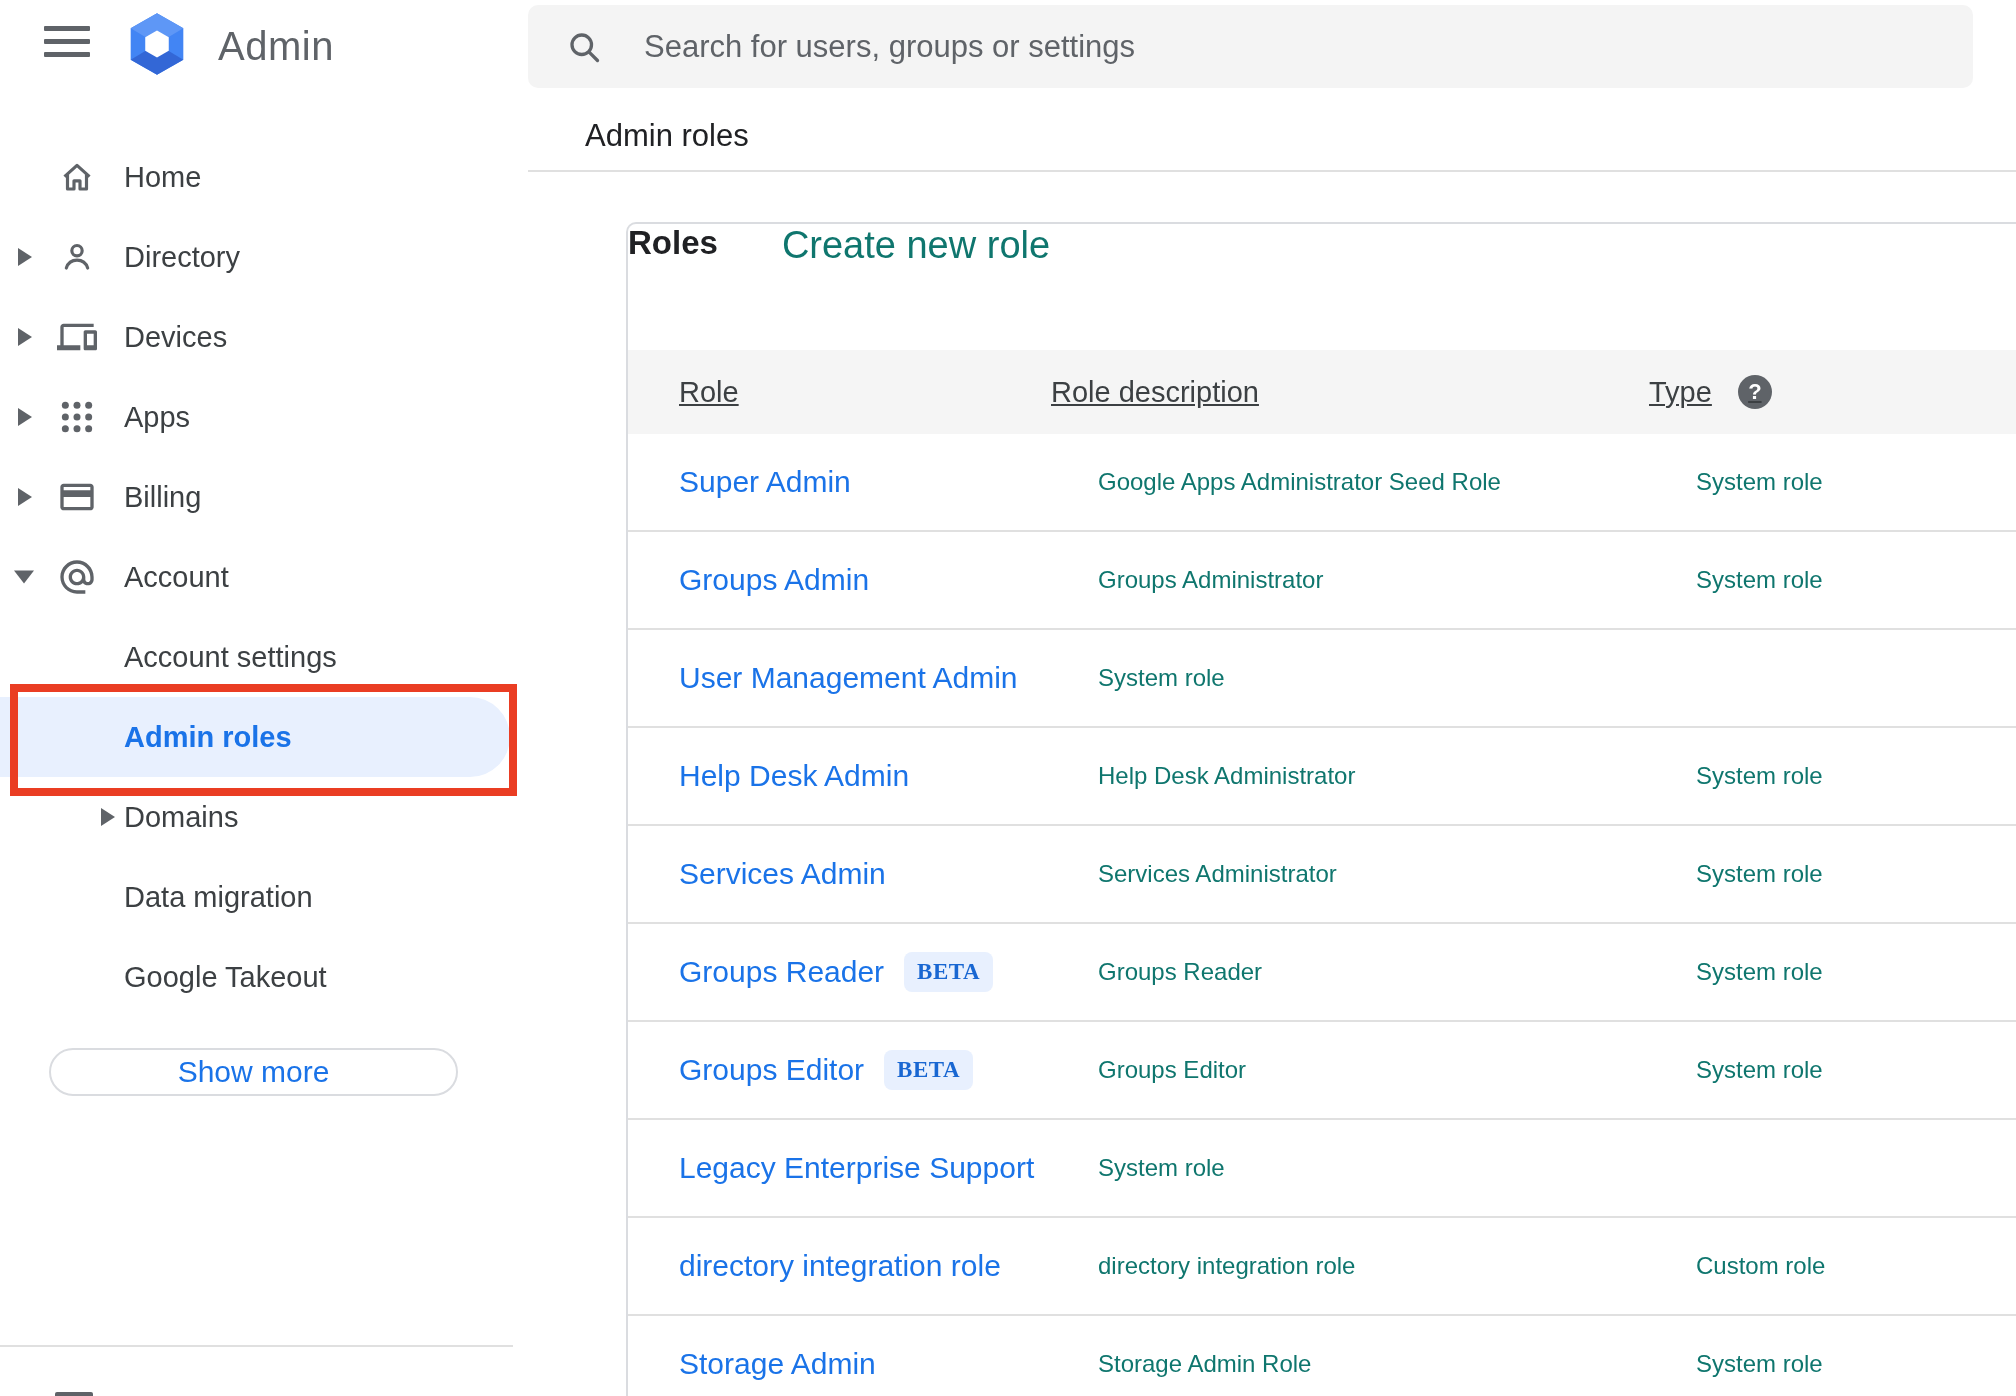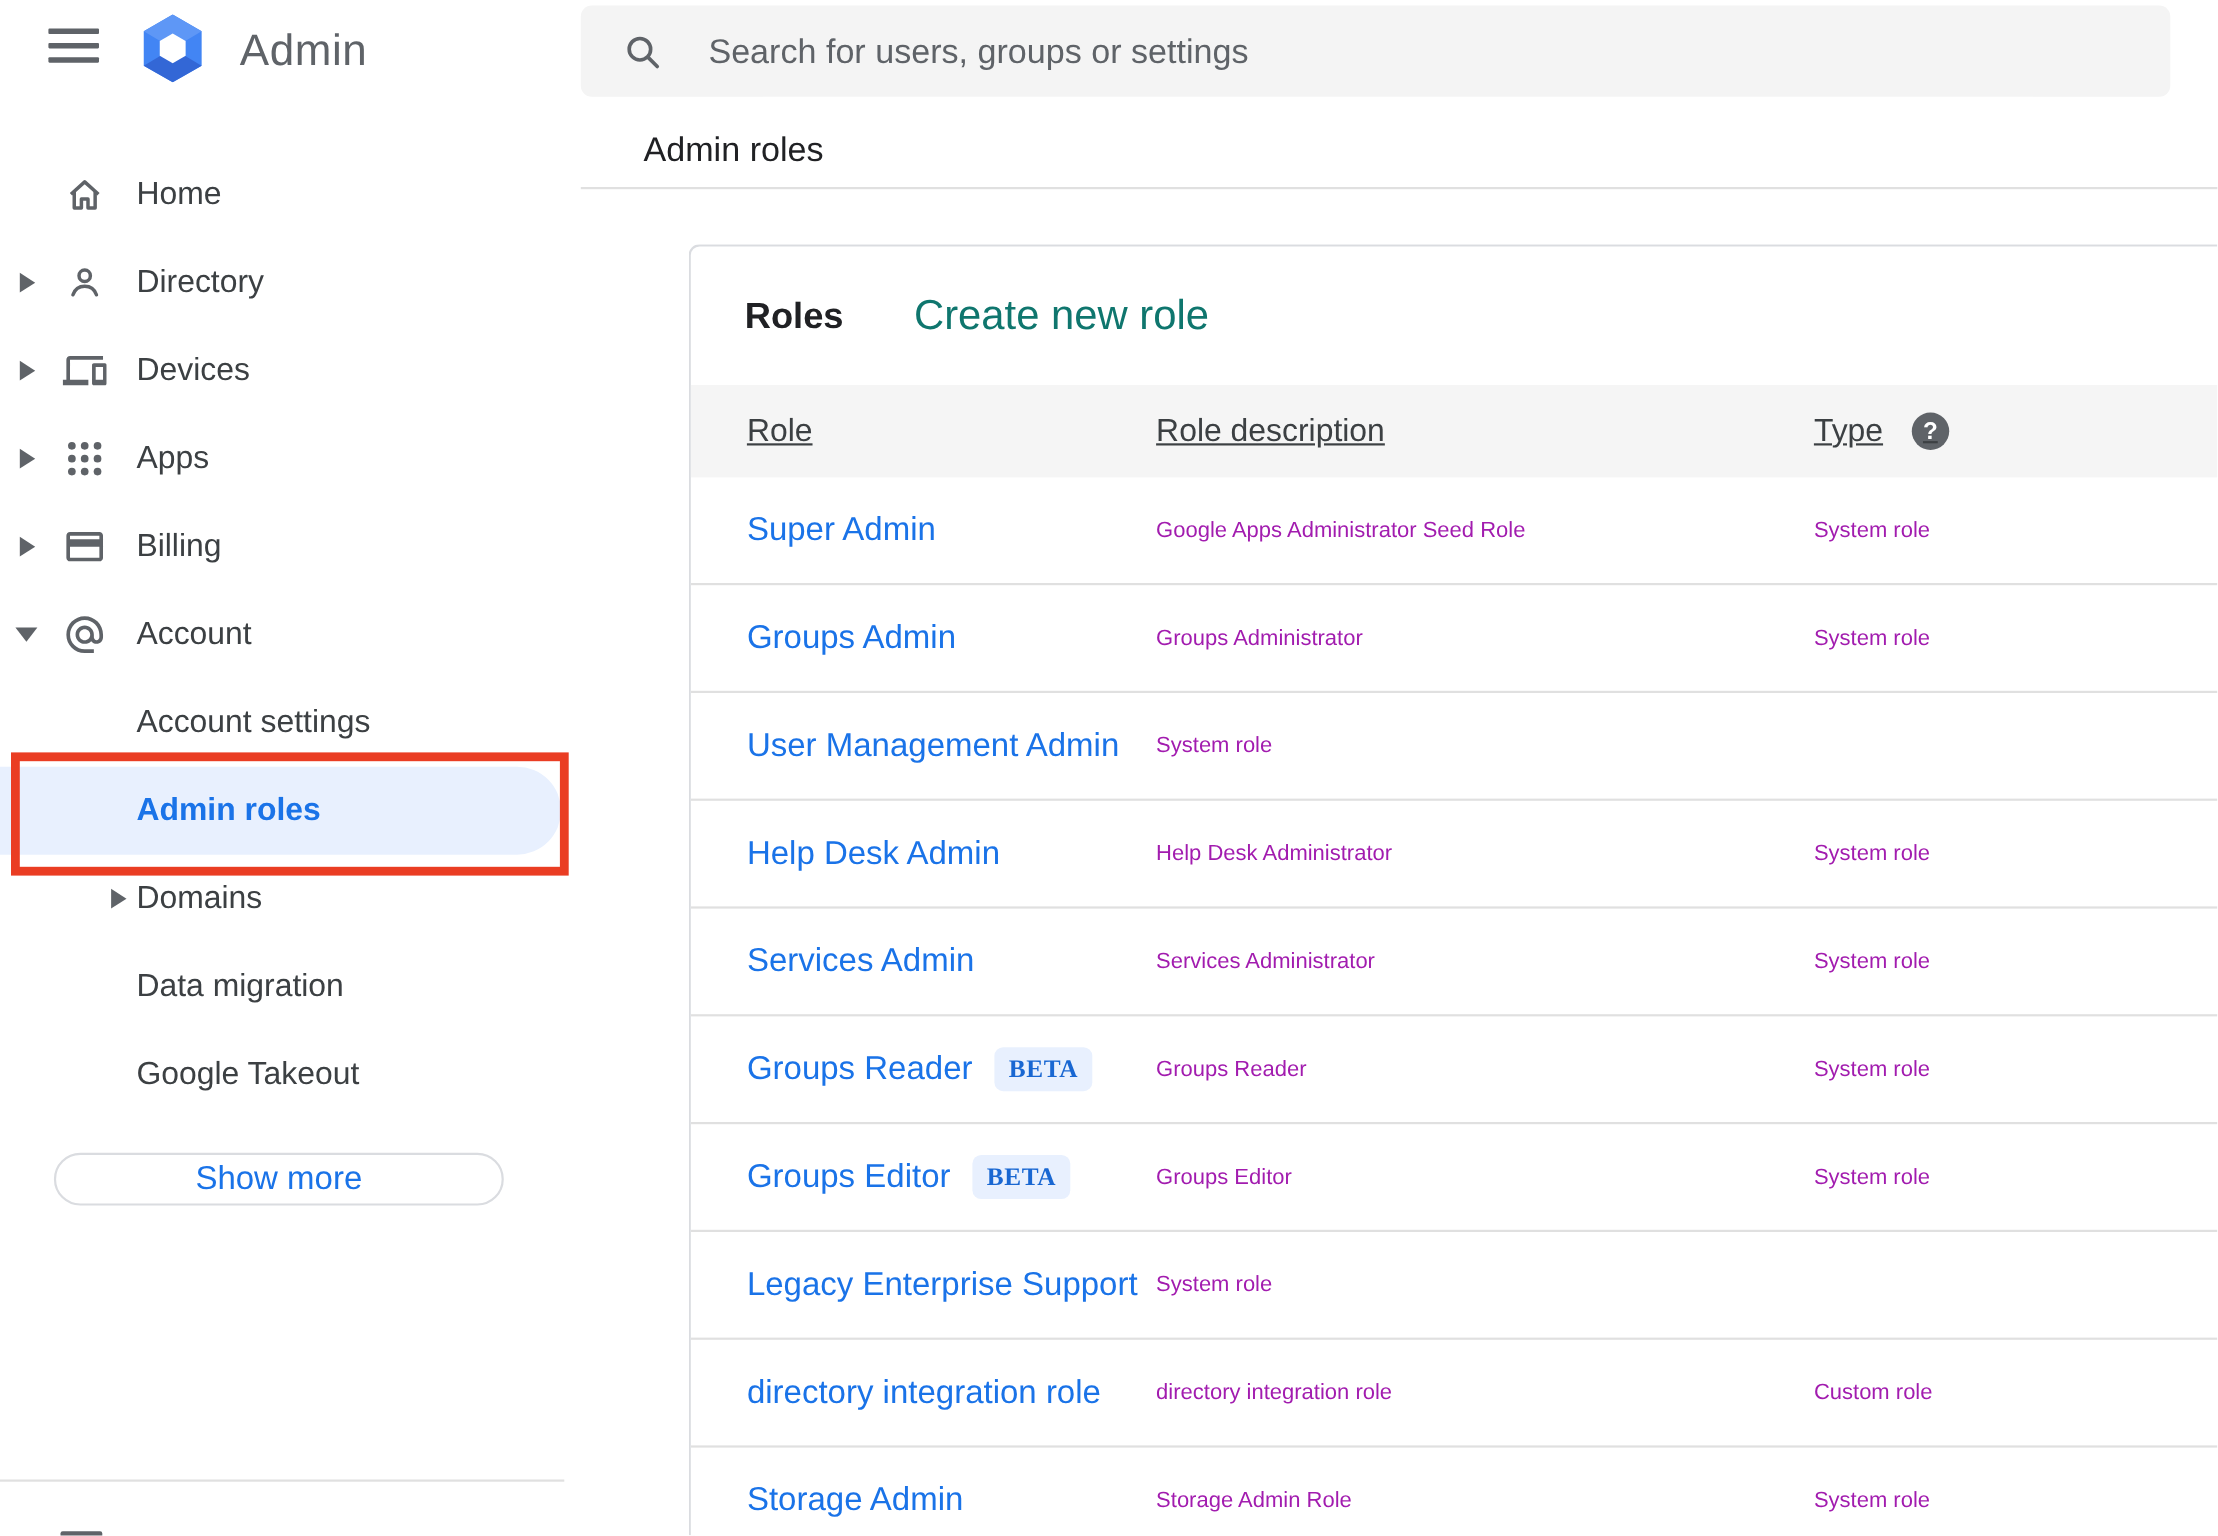--- a/index.html
+++ b/index.html
@@ -62,42 +62,42 @@
   .red-box{
     position:absolute;left:10px;top:684px;width:507px;height:112px;box-sizing:border-box;
     border:8px solid #ea3d23;z-index:5;pointer-events:none;
   }
   
   .card{
     position:absolute;left:626px;top:222px;right:0;height:1174px;background:#fff;
     border-top:2px solid #dadce0;border-left:2px solid #dadce0;border-radius:10px 0 0 0;
     box-sizing:border-box;overflow:hidden;
   }
-  .card-header{height:126px;display:flex;align-items:center;padding-left:49px;gap:64px;}
+  .card-header{height:126px;display:flex;gap:64px;}
   .card-title{font-size:33px;font-weight:700;color:#202124;}
   .create-link{font-size:38px;color:#0f766e;cursor:pointer;text-decoration:none;}
   .grid-cols{
     display:grid;grid-template-columns:372px 598px auto;
     padding-left:51px;align-items:center;box-sizing:border-box;
   }
   .thead{height:84px;background:#f5f5f5;}
   .thead .th{font-size:29px;color:#3c4043;display:flex;align-items:center;text-decoration:underline;}
   .help-icon{
     display:inline-flex;align-items:center;justify-content:center;
     width:34px;height:34px;border-radius:50%;background:#5f6368;color:#fff;
     font-size:22px;font-weight:700;margin-left:26px;cursor:pointer;flex:none;
   }
   .trow{height:98px;border-bottom:2px solid #e0e0e0;}
   .role-cell{display:flex;align-items:center;}
   .role-link{font-size:30px;color:#1a73e8;cursor:pointer;white-space:nowrap;}
   .beta-badge{
     margin-left:20px;background:#e8f0fe;color:#1967d2;font-size:23px;font-weight:700;
     padding:7px 13px;border-radius:8px;letter-spacing:0.5px;font-family:Liberation Serif, serif;
   }
-  .desc-cell,.type-cell{font-size:20px;color:#a21caf;}
+  .desc-cell,.type-cell{font-size:24px;color:#0f766e;margin-left:47px;}
 </style>
 </head>
 <body>
 
 <div class="hamburger">
   <span></span>
   <span></span>
   <span></span>
 </div>
 

